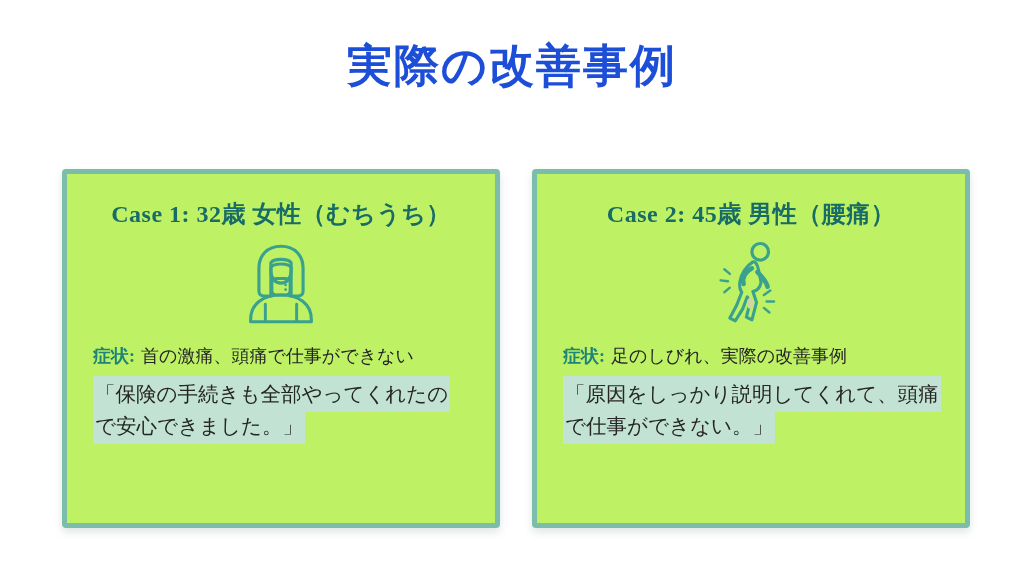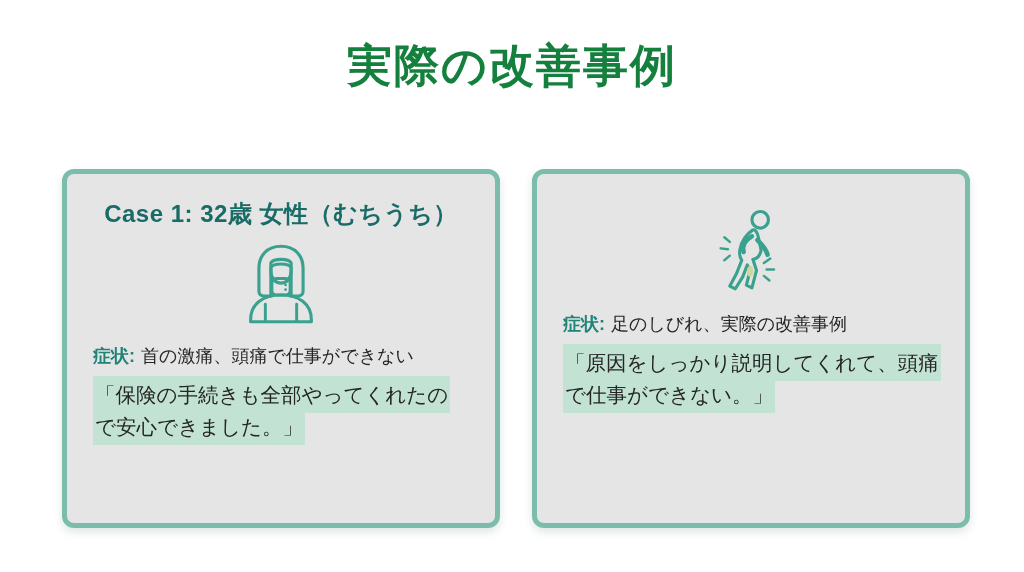--- a/index.html
+++ b/index.html
@@ -11,41 +11,42 @@
     overflow: hidden;
   }
   .slide { width: 1024px; height: 572px; position: relative; }
 
   .slide-title {
     text-align: center;
     margin-top: 36px;
     font-size: 45px;
     font-weight: bold;
     letter-spacing: 2px;
-    color: #15803d;
+    color: #1d4ed8;
   }
 
   .cards-row {
     position: absolute;
     left: 62px;
     right: 54px;
     top: 133px;
     display: flex;
     gap: 32px;
   }
 
   .case-card {
     flex: 1 1 0;
     height: 359px;
-    background: #e5e5e5;
+    background: #bef264;
     border: 5px solid #7cbcab;
-    border-radius: 12px;
+    border-radius: 4px;
     box-shadow: 0 4px 8px rgba(40, 90, 80, 0.15);
     padding: 24px 26px 20px 26px;
     overflow: hidden;
+    font-family: Liberation Serif, serif;
   }
 
   .case-title {
     text-align: center;
     font-size: 24px;
     font-weight: bold;
     color: #186b66;
     letter-spacing: 0.5px;
   }
 
@@ -119,20 +120,21 @@
         <div class="detail-line">
           <span class="detail-label">症状:</span><span>首の激痛、頭痛で仕事ができない</span>
         </div>
       </div>
       <div class="quote-line">
         <span class="quote-highlight">「保険の手続きも全部やってくれたので安心できました。」</span>
       </div>
     </div>
 
     <div class="case-card">
+      <div class="case-title">Case 2: 45歳 男性（腰痛）</div>
       <div class="icon-wrap">
         <span>
           <svg viewBox="0 0 100 100" aria-hidden="true">
 
             <path class="icon-stroke" d="M52,26 C46,30 40,38 38,47 C37,52 38,56 40,59 L34,74 L27,87 L33,90 L41,77 L46,64 L49,70 L45,86 L51,89 L56,70 L52,58 C56,58 60,54 61,48 L58,34 C57,29 55,25 52,26 Z" fill="#b9e2d4" stroke-width="3.4"></path>
 
             <ellipse cx="49" cy="71" rx="3.6" ry="6" fill="#cfd6a0"></ellipse>
 
             <path class="icon-stroke" d="M51,33 C44,37 40,43 42,50" stroke-width="5" fill="none"></path>
 

